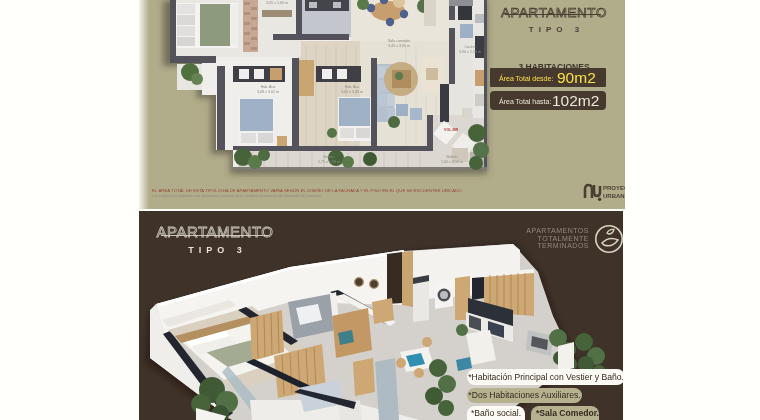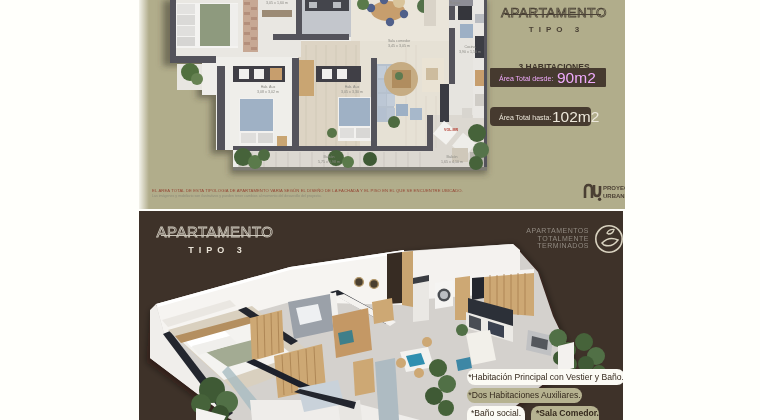--- a/index.html
+++ b/index.html
@@ -267,26 +267,26 @@
 
     <div class="abs" style="left:358px;top:5px;width:114px;text-align:center;color:#4a4135;">
       <div style="font-size:13.5px;letter-spacing:0.5px;color:transparent;-webkit-text-stroke:0.75px #4a4135;">APARTAMENTO</div>
       <div style="font-size:8px;font-weight:bold;letter-spacing:5px;margin-top:5px;text-indent:5px;">TIPO 3</div>
     </div>
 
     <div class="abs" style="left:366px;top:13.5px;width:96px;height:1px;background:#4a4135;"></div>
 
     <div class="abs" style="left:358px;top:55px;width:114px;text-align:center;color:#3f352b;font-size:8.5px;font-weight:bold;margin-top:7px;">3 HABITACIONES</div>
 
-    <div class="abs" style="left:351px;top:68px;width:116px;height:19px;background:#463a2f;border-radius:1px;color:#f0abfc;">
+    <div class="abs" style="left:351px;top:68px;width:116px;height:19px;background:#463a2f;border-radius:1px;color:#fde047;">
       <span class="abs" style="left:9px;top:7px;font-size:7px;">Área Total desde:</span>
       <span class="abs" style="left:67px;top:1px;font-size:15.5px;">90m2</span>
     </div>
 
-    <div class="abs" style="left:351px;top:107px;width:101px;height:19px;background:#463a2f;border-radius:4px;color:#ece7da;">
+    <div class="abs" style="left:351px;top:91px;width:116px;height:19px;background:#463a2f;border-radius:4px;color:#ece7da;">
       <span class="abs" style="left:9px;top:7px;font-size:7px;">Área Total hasta:</span>
       <span class="abs" style="left:62px;top:1px;font-size:15.5px;">102m2</span>
     </div>
 
     <div class="abs" style="left:13px;top:187.5px;width:345px;font-size:4.2px;color:#94402f;letter-spacing:0.1px;opacity:0.95;">EL ÁREA TOTAL DE ESTA TIPOLOGÍA DE APARTAMENTO VARÍA SEGÚN EL DISEÑO DE LA FACHADA Y EL PISO EN EL QUE SE ENCUENTRE UBICADO.</div>
 
     <div class="abs" style="left:13px;top:194px;width:345px;font-size:3.6px;color:#8d8b78;">Las imágenes y mobiliario son ilustrativos y pueden tener cambios al momento del desarrollo del proyecto.</div>
 
     <svg class="abs" style="left:444px;top:182px" width="42" height="20" viewBox="0 0 42 20">
       <path d="M2,16 L2,7 Q2,3 5.5,3 Q9,3 9,7 L9,16" fill="none" stroke="#4a3f33" stroke-width="2.6"></path>

